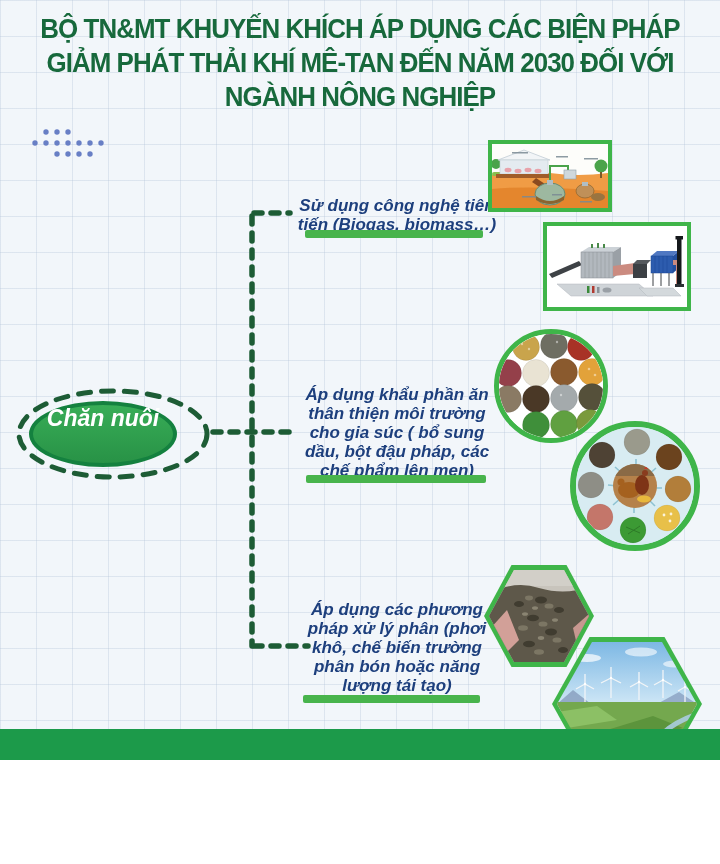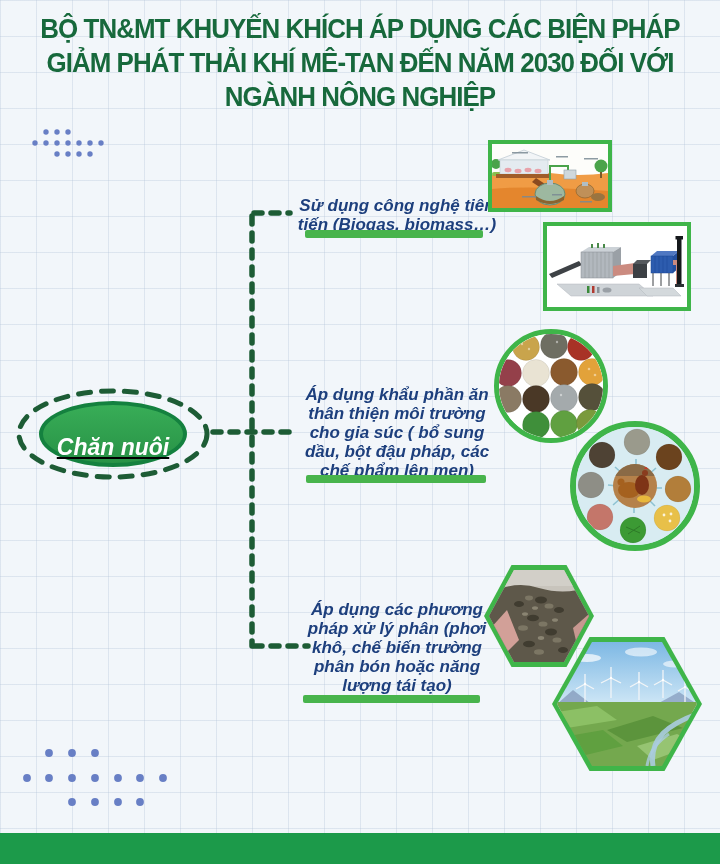--- a/index.html
+++ b/index.html
@@ -1,37 +1,37 @@
 <!DOCTYPE html>
 <html><head>
 <meta charset="utf-8">
 <style>
   * { margin:0; padding:0; box-sizing:border-box; }
   html,body { width:720px; height:864px; }
   body { font-family:"Liberation Sans", sans-serif; }
   .page {
-    position:relative; width:720px; height:864px; overflow:hidden;
+    position:relative; width:720px; height:760px; overflow:hidden;
     background-color:#f2f6fa;
     background-image:
       linear-gradient(rgba(186,202,220,.38) 1px, transparent 1px),
       linear-gradient(90deg, rgba(186,202,220,.38) 1px, transparent 1px);
     background-size:36px 36px;
   }
   .title {
     position:absolute; top:12px; left:0; width:720px; text-align:center;
     color:#17693c; font-weight:800; font-size:27px; line-height:34px;
     letter-spacing:-1px; transform:scaleX(.96); transform-origin:center top;
   }
   .title div { white-space:nowrap; }
   .connectors { position:absolute; left:0; top:0; pointer-events:none; }
   .node-oval {
-    position:absolute; left:39px; top:401px; width:148px; height:66px;
+    position:absolute; left:29px; top:401px; width:148px; height:66px;
     border-radius:50%; border:4px solid #14813f;
     background:linear-gradient(180deg,#38ad57,#289246);
-    display:flex; align-items:flex-end; justify-content:center;text-decoration:underline;
+    display:flex; align-items:flex-start; justify-content:center;
   }
   .node-oval span {
     color:#ffffff; font-weight:700; font-style:italic; font-size:23px;
     padding-bottom:2px;
   }
   .branch-text {
     position:absolute; width:212px; text-align:center;
     color:#1d3f7d; font-weight:700; font-style:italic;
     font-size:17px; line-height:19px;
   }

